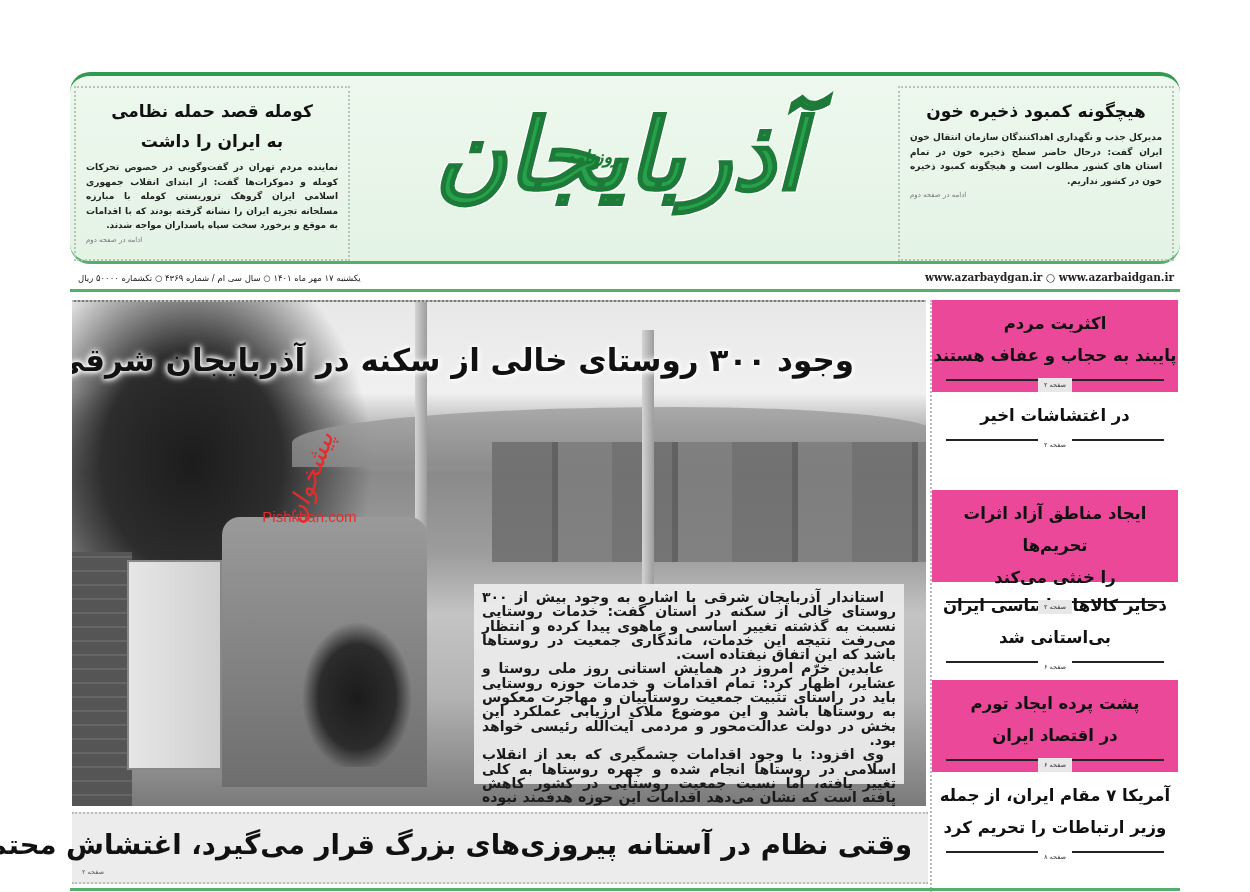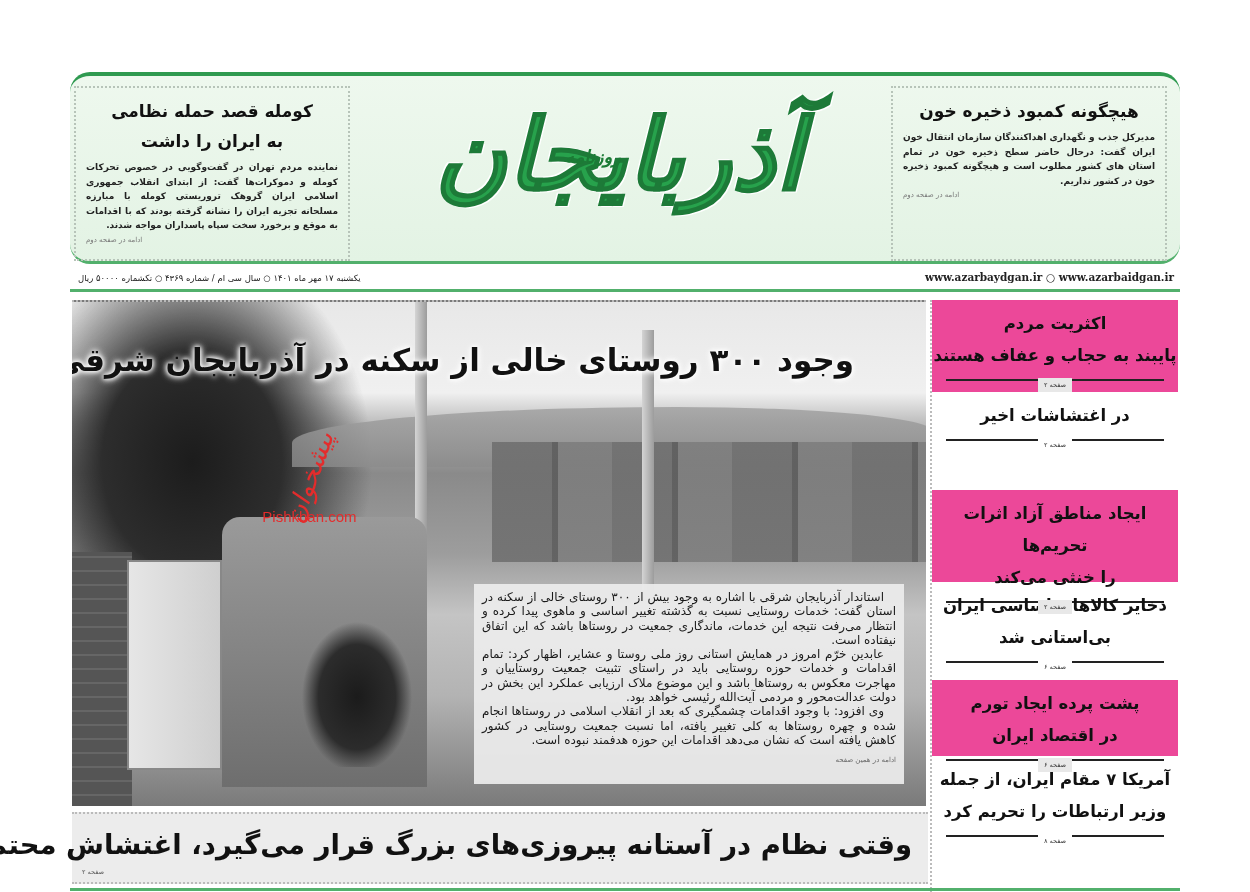--- a/index.html
+++ b/index.html
@@ -7,21 +7,21 @@
   body { font-family: "DejaVu Sans", sans-serif; color: #111; position: relative; direction: rtl; }
 
   .page { position: absolute; left: 70px; top: 72px; width: 1110px; height: 820px; }
 
   
   .masthead { position: absolute; left: 0; top: 0; width: 1110px; height: 192px;
     background: linear-gradient(180deg, #eef8ee 0%, #e3f3e4 100%);
     border-top: 4px solid #2f9a50; border-bottom: 3px solid #52b06c; border-radius: 20px; }
   .box { position: absolute; top: 10px; height: 175px; border: 2px dotted #b7c4b9; padding: 8px 10px; text-align: center; background: transparent; }
   .box.left { left: 4px; width: 276px; }
-  .box.right { right: 13px; width: 276px; }
+  .box.right { right: 6px; width: 276px; }
   .box h2 { font-family: "DejaVu Sans", sans-serif; font-weight: bold; font-size: 17px; line-height: 30px; color: #111; }
   .box p { font-size: 9px; line-height: 14.5px; text-align: justify; text-align-last: right; color: #222; margin-top: 4px; font-weight: bold; }
   .box .cont { font-size: 7px; color: #777; text-align: left; margin-top: 3px; direction: rtl; }
 
   .logo { position: absolute; left: 345px; top: 0; width: 400px; height: 230px; }
   .logo-word { position: absolute; left: 20px; top: 30px; font-family: "DejaVu Serif", serif; font-style: italic; font-weight: bold; font-size: 98px; color: #27a24c; -webkit-text-stroke: 2px #1d7a38; text-shadow: 0 0 0 #fff, 2px 2px 0 #ffffff, -2px -2px 0 #ffffff; letter-spacing: 2px; line-height: 1; white-space: nowrap; }
   .logo-small { position: absolute; left: 150px; top: 70px; font-family: "DejaVu Serif", serif; font-style: italic; font-size: 18px; color: #1b7b35; font-weight: bold; text-align: right; }
 
   
   .datebar { position: absolute; left: 0; top: 195px; width: 1110px; height: 25px; border-bottom: 3px solid #52b06c; }
@@ -43,21 +43,21 @@
   .door { position: absolute; left: 55px; top: 258px; width: 95px; height: 210px; background: linear-gradient(90deg, #e6e6e6, #cfcfcf); border: 2px solid #888; }
   .wall-m { position: absolute; left: 150px; top: 215px; width: 205px; height: 270px; background: linear-gradient(180deg, #9a9a9a, #6e6e6e); border-radius: 18px 18px 0 0; }
   .people { position: absolute; left: 225px; top: 315px; width: 120px; height: 150px; background: radial-gradient(ellipse 55px 75px at 60px 80px, #1b1b1b 0%, #2c2c2c 70%, rgba(0,0,0,0) 100%); }
   .watermark { position: absolute; left: 190px; top: 160px; text-align: center; color: #e42c2c; direction: rtl; }
   .watermark .fa { font-family: "DejaVu Serif", serif; font-size: 26px; font-style: italic; transform: rotate(-70deg); display: inline-block; }
   .watermark .en { font-family: "Liberation Sans", sans-serif; font-size: 15px; margin-top: 16px; display: block; direction: ltr; }
 
   .main-headline { position: absolute; right: 72px; top: 40px; font-family: "DejaVu Sans", sans-serif; font-weight: bold; font-size: 31px; color: #111; text-shadow: 0 0 4px #fff, 0 0 6px #fff, 0 0 8px #fff; white-space: nowrap; }
 
   .lead-box { position: absolute; left: 402px; top: 282px; width: 430px; height: 200px; background: rgba(236,236,236,0.93); padding: 6px 8px; }
-  .lead-box p { font-size: 12px; line-height: 14.3px; text-align: justify; text-align-last: right; color: #1a1a1a; font-weight: normal; text-indent: 12px; }
+  .lead-box p { font-size: 14px; line-height: 14.3px; text-align: justify; text-align-last: right; color: #1a1a1a; font-weight: bold; text-indent: 12px; }
   .lead-box .cont { font-size: 7px; color: #666; margin-top: 6px; font-weight: normal; text-indent: 0; }
 
   
   .bottom { position: absolute; left: 2px; top: 740px; width: 856px; height: 72px; background: #ececec; border-top: 2px dotted #bbb; border-bottom: 2px dotted #bbb; }
   .bottom h1 { position: absolute; right: 16px; top: 14px; font-family: "DejaVu Sans", sans-serif; font-weight: bold; font-size: 27.5px; white-space: nowrap; color: #111; }
   .bottom .pg { position: absolute; left: 10px; top: 54px; font-size: 6.5px; color: #555; }
 
   
   .side { position: absolute; right: 2px; top: 228px; width: 248px; height: 592px; border-left: 2px dotted #bbb; }
   .item { position: relative; width: 246px; text-align: center; padding-top: 8px; }
@@ -144,21 +144,21 @@
     <div class="item gray" style="height:92px">
       <h3>ایجاد مناطق آزاد اثرات تحریم‌ها</h3>
       <h3>را خنثی می‌کند</h3>
       <div class="rule"><span class="pg">صفحه ۲</span></div>
     </div>
     <div class="item white" style="height:98px">
       <h3>ذخایر کالاهای اساسی ایران</h3>
       <h3>بی‌استانی شد</h3>
       <div class="rule"><span class="pg">صفحه ۶</span></div>
     </div>
-    <div class="item gray" style="height:76px">
+    <div class="item gray" style="height:92px">
       <h3>پشت پرده ایجاد تورم</h3>
       <h3>در اقتصاد ایران</h3>
       <div class="rule"><span class="pg">صفحه ۶</span></div>
     </div>
     <div class="item white" style="height:100px">
       <h3>آمریکا ۷ مقام ایران، از جمله</h3>
       <h3>وزیر ارتباطات را تحریم کرد</h3>
       <div class="rule"><span class="pg">صفحه ۸</span></div>
     </div>
   </div>

